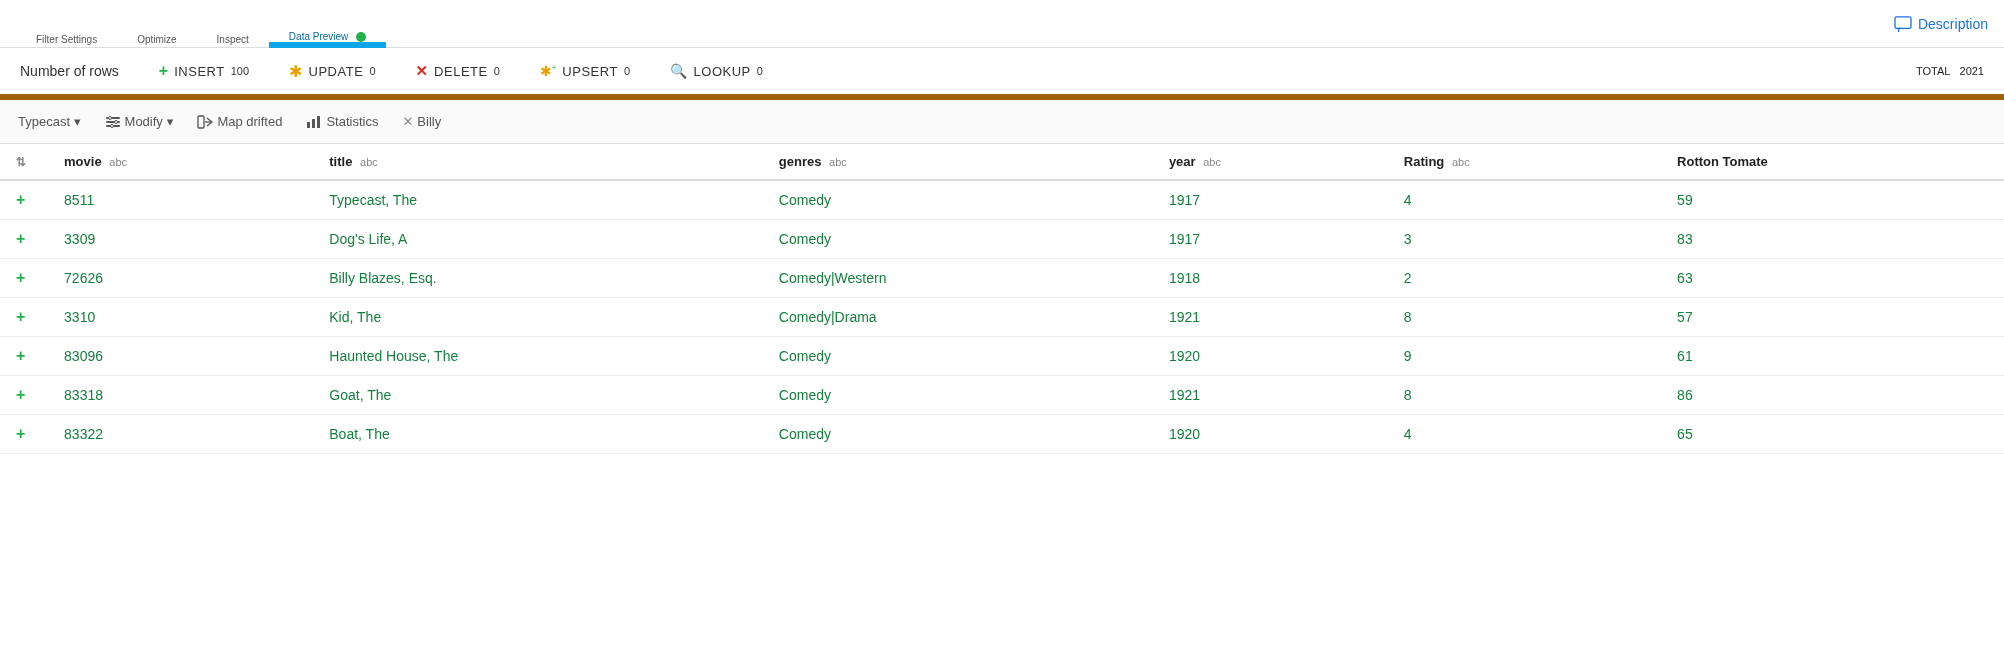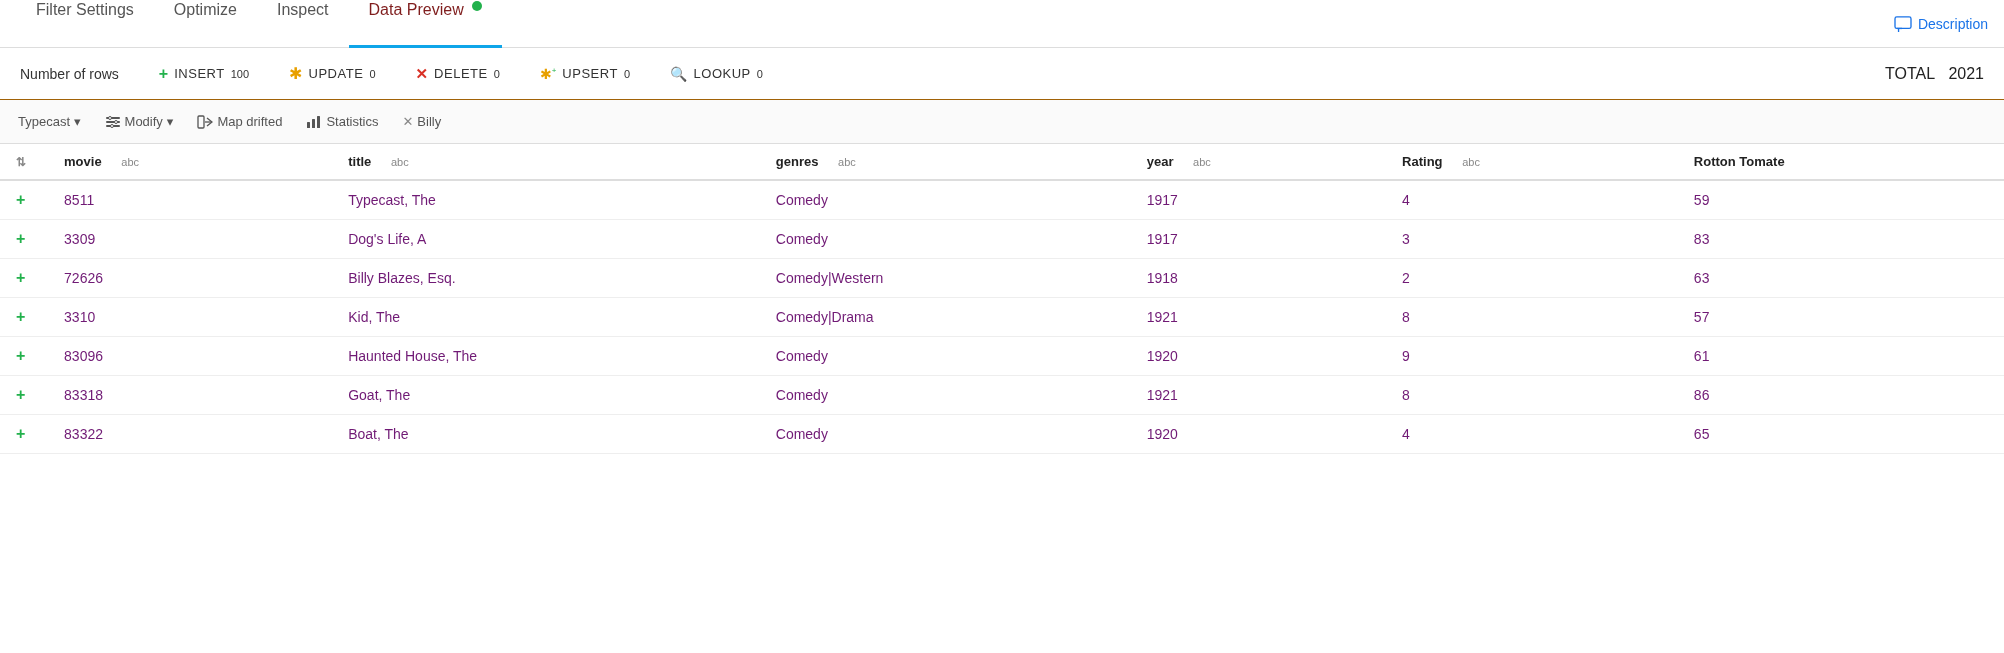--- a/index.html
+++ b/index.html
@@ -7,64 +7,64 @@
 
     
     .top-nav {
       display: flex; align-items: stretch;
       border-bottom: 1px solid #ddd;
       padding: 0 16px;
       height: 48px;
       position: relative;
     }
     .top-nav .nav-tab {
-      display: flex; align-items: flex-start;
+      display: flex; align-items: flex-end;
       padding: 0 20px;
       cursor: pointer;
-      font-size: 16px;
+      font-size: 10px;
       color: #555;
       border-bottom: 3px solid transparent;
       white-space: nowrap;
       position: relative;
       top: 1px;
     }
     .top-nav .nav-tab.active {
-      color: #7f1d1d;
-      border-bottom: 3px solid #0ea5e9;
+      color: #0369a1;
+      border-bottom: 6px solid #0ea5e9;
       font-weight: 500;
     }
     .top-nav .nav-tab .dot {
       width: 10px; height: 10px; border-radius: 50%;
       background: #22b14c; margin-left: 8px; display: inline-block;
     }
     .top-nav .description-btn {
       margin-left: auto; display: flex; align-items: center;
       color: #1a73e8; font-size: 14px; cursor: pointer; gap: 6px;
     }
     .top-nav .description-btn svg { stroke: #1a73e8; }
 
     
     .stats-bar {
       display: flex; align-items: center;
       padding: 0 20px;
       height: 52px;
-      border-bottom: 1px solid #a16207;
+      border-bottom: 6px solid #a16207;
       gap: 40px;
       background: #fff;
     }
     .stats-bar .label { font-size: 14px; color: #333; }
     .stats-item { display: flex; align-items: center; gap: 6px; }
     .stats-item .stat-label { font-weight: 400; font-size: 13px; letter-spacing: 0.04em; color: #333; }
     .stats-item .stat-val { font-size: 11px; color: #333; }
     .stats-item .icon-insert { color: #22b14c; font-weight: 700; font-size: 16px; }
     .stats-item .icon-update { color: #e8a000; font-size: 16px; }
     .stats-item .icon-delete { color: #d93025; font-size: 15px; font-weight: 700; }
     .stats-item .icon-upsert { color: #e8a000; font-size: 14px; }
     .stats-item .icon-lookup { color: #888; font-size: 14px; }
-    .stats-total { margin-left: auto; font-weight: 700; font-size: 16px; }
+    .stats-total { margin-left: auto; font-weight: 700; font-size: 11px; }
     .stats-total span { font-weight: 400; }
 
     
     .toolbar {
       display: flex; align-items: center;
       padding: 0 8px;
       height: 44px;
       border-bottom: 1px solid #ddd;
       gap: 4px;
       background: #fafafa;
@@ -95,26 +95,26 @@
     th {
       padding: 10px 16px;
       text-align: left;
       font-weight: 600;
       font-size: 13px;
       color: #222;
       white-space: nowrap;
       background: #fff;
     }
     th .col-type {
-      font-weight: 400; font-size: 11px; color: #888; margin-left: 16px;
+      font-weight: 400; font-size: 11px; color: #888; margin-left: 4px;
     }
     td {
       padding: 10px 16px;
       border-bottom: 1px solid #eee;
-      color: #701a75;
+      color: #15803d;
     }
     .row-add-icon { color: #22b14c; font-size: 16px; font-weight: 700; cursor: pointer; }
     .sort-icon { font-size: 12px; color: #888; margin-right: 6px; }
 
     
     ::-webkit-scrollbar { width: 8px; height: 8px; }
     ::-webkit-scrollbar-thumb { background: #ccc; border-radius: 4px; }
   </style>
 </head>
 <body>

